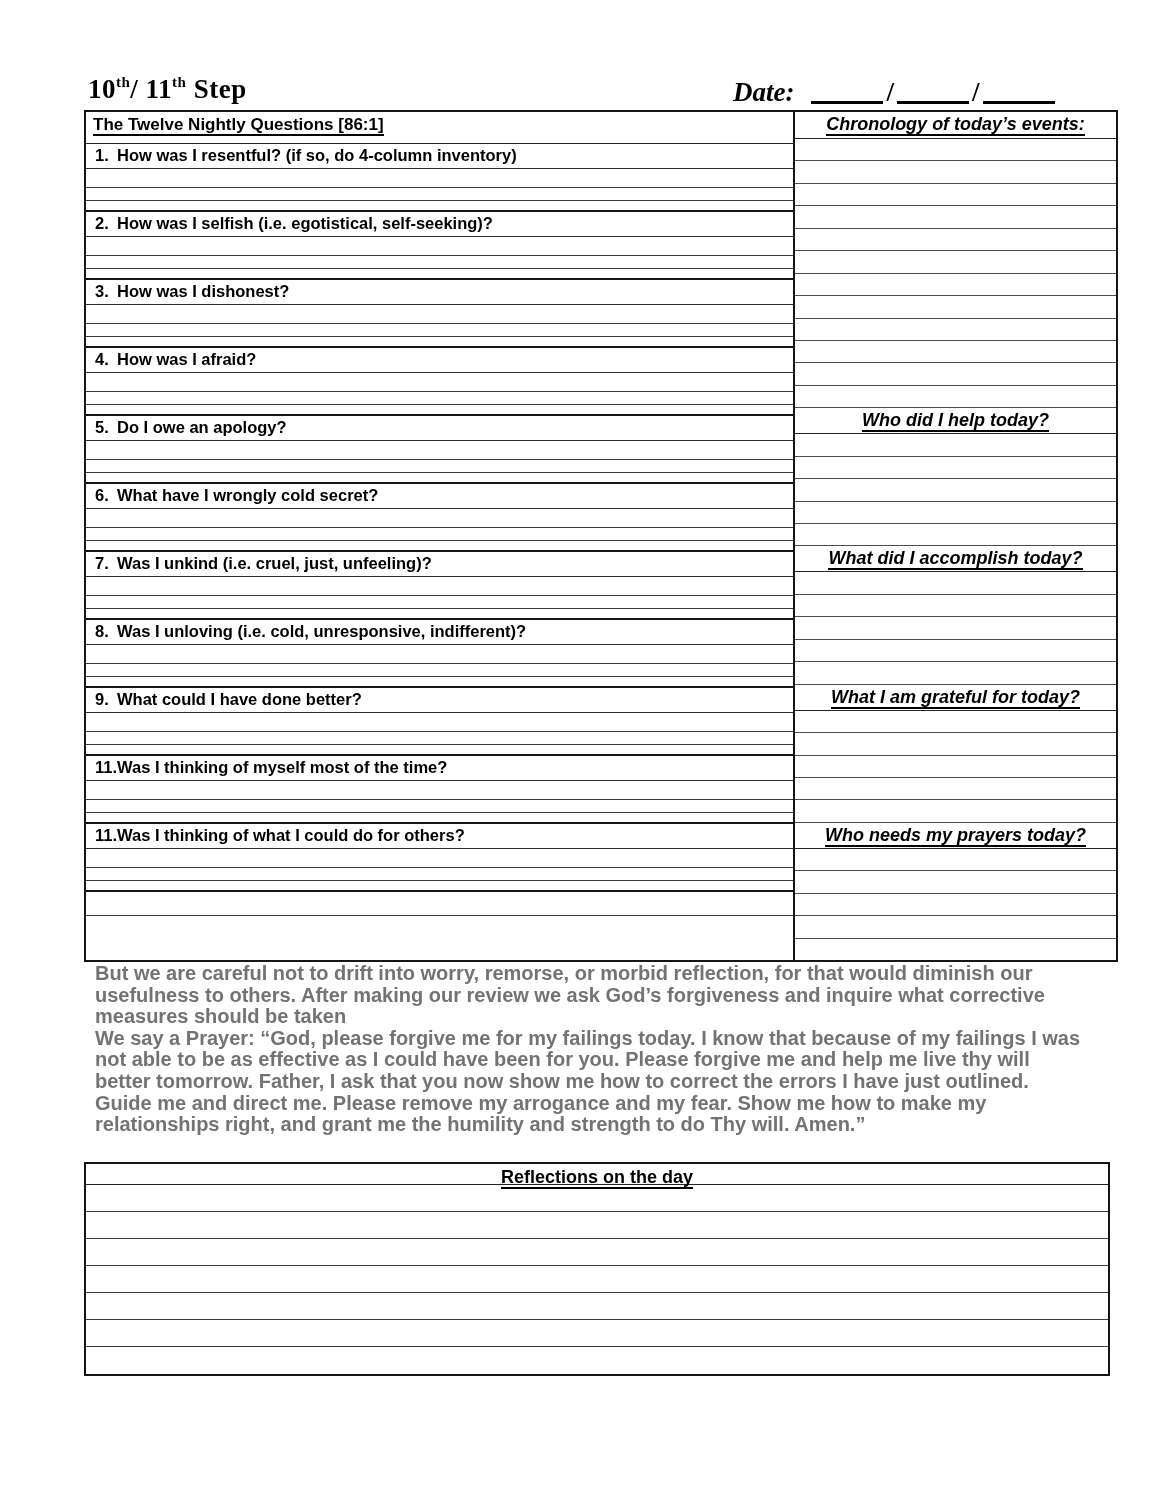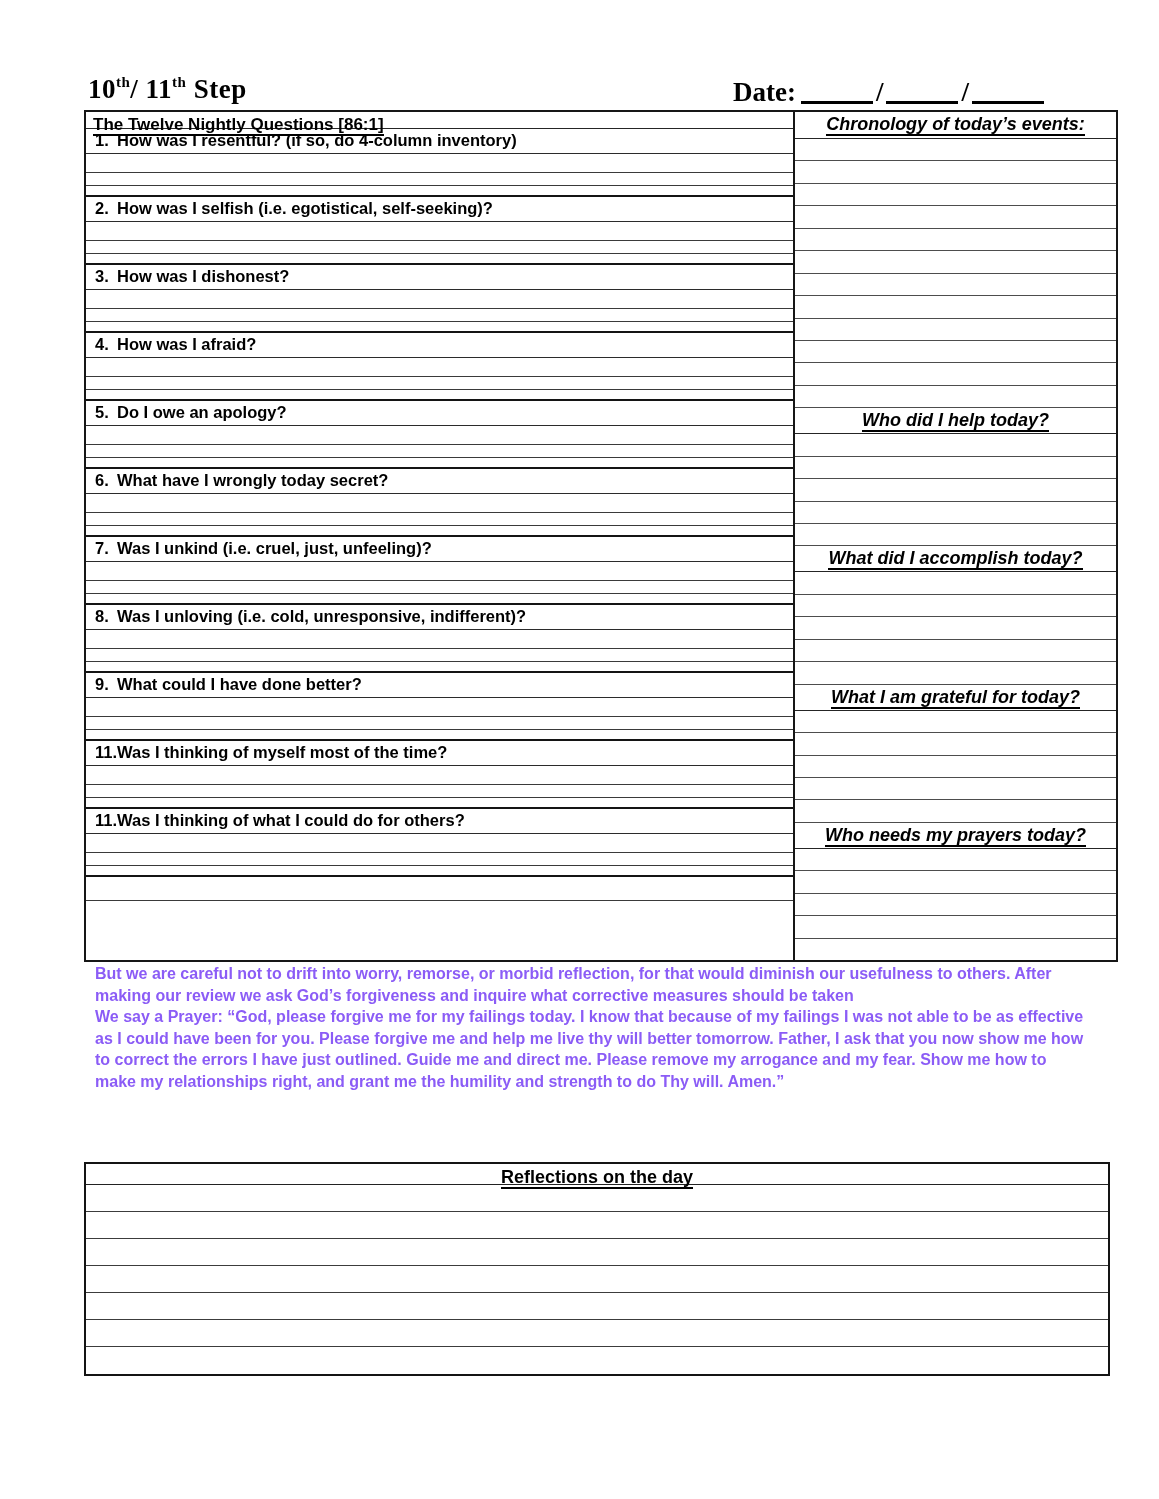--- a/index.html
+++ b/index.html
@@ -23,42 +23,42 @@
   .doc-title sup {
     font-size:15px; font-weight:bold;
     position:relative; top:-1px; line-height:0;
   }
   .date-area {
     position:absolute; left:733px; top:74px;
     font-family:"Liberation Serif", serif;
     font-weight:bold; font-size:27px; line-height:30px;
     white-space:nowrap;
   }
-  .date-label { margin-right:2px; }
+  .date-label { margin-right:14px;font-style:italic; }
   .date-blank {
     display:inline-block; width:72px; height:24px;
     border-bottom:3.5px solid #000;
     position:relative; top:3px; margin:0 3px;
   }
   .date-sep { position:relative; top:0; }
 
   
   .main-table {
     position:absolute; left:84px; top:110px;
     width:1034px; height:852px;
     border:2px solid #161616;
     box-sizing:border-box;
     display:flex;
     background:#fff;
   }
   .col-left  { width:707px; display:flex; flex-direction:column; box-sizing:border-box; }
   .col-right { flex:1; border-left:2px solid #161616; display:flex; flex-direction:column; box-sizing:border-box;font-style:italic; }
 
   .lhdr {
-    height:17px; box-sizing:border-box;
+    height:32px; box-sizing:border-box;
     border-bottom:1.5px solid #252525;
     font-weight:bold; font-size:17px; line-height:24px;
     padding:1px 4px 0 7px;
     white-space:nowrap;
   }
   .u { border-bottom:2.5px solid #000; padding-bottom:0px; }
 
   .lq {
     height:25px; box-sizing:border-box;
     border-bottom:1.5px solid #2b2b2b;
@@ -82,22 +82,22 @@
     text-align:center; white-space:nowrap;
   }
   .rhdr { height:27px; padding-top:1px; }
   .rmid { height:26px; padding-top:1px; }
   .rb   { flex:1; box-sizing:border-box; border-bottom:1px solid #4d4d4d; }
   .rb.last { border-bottom:none; }
 
   
   .body-text {
     position:absolute; left:95px; top:963px; width:992px;
-    font-weight:bold; font-size:16px; line-height:21.6px;
-    color:#8b5cf6;
+    font-weight:bold; font-size:20px; line-height:21.6px;
+    color:#737373;
   }
   .body-text p { margin:0; }
 
   
   .reflect {
     position:absolute; left:84px; top:1162px;
     width:1026px;
     border:2px solid #141414;
     box-sizing:border-box;
     background:#fff;
@@ -159,21 +159,21 @@
       <div class="lq">
           <span class="qnum">5.</span>
           <span class="qtext">Do I owe an apology?</span>
         </div>
       <div class="lb b1"></div>
       <div class="lb b2"></div>
       <div class="lgap"></div>
 
       <div class="lq">
           <span class="qnum">6.</span>
-          <span class="qtext">What have I wrongly today secret?</span>
+          <span class="qtext">What have I wrongly cold secret?</span>
         </div>
       <div class="lb b1"></div>
       <div class="lb b2"></div>
       <div class="lgap"></div>
 
       <div class="lq">
           <span class="qnum">7.</span>
           <span class="qtext">Was I unkind (i.e. cruel, just, unfeeling)?</span>
         </div>
       <div class="lb b1"></div>

